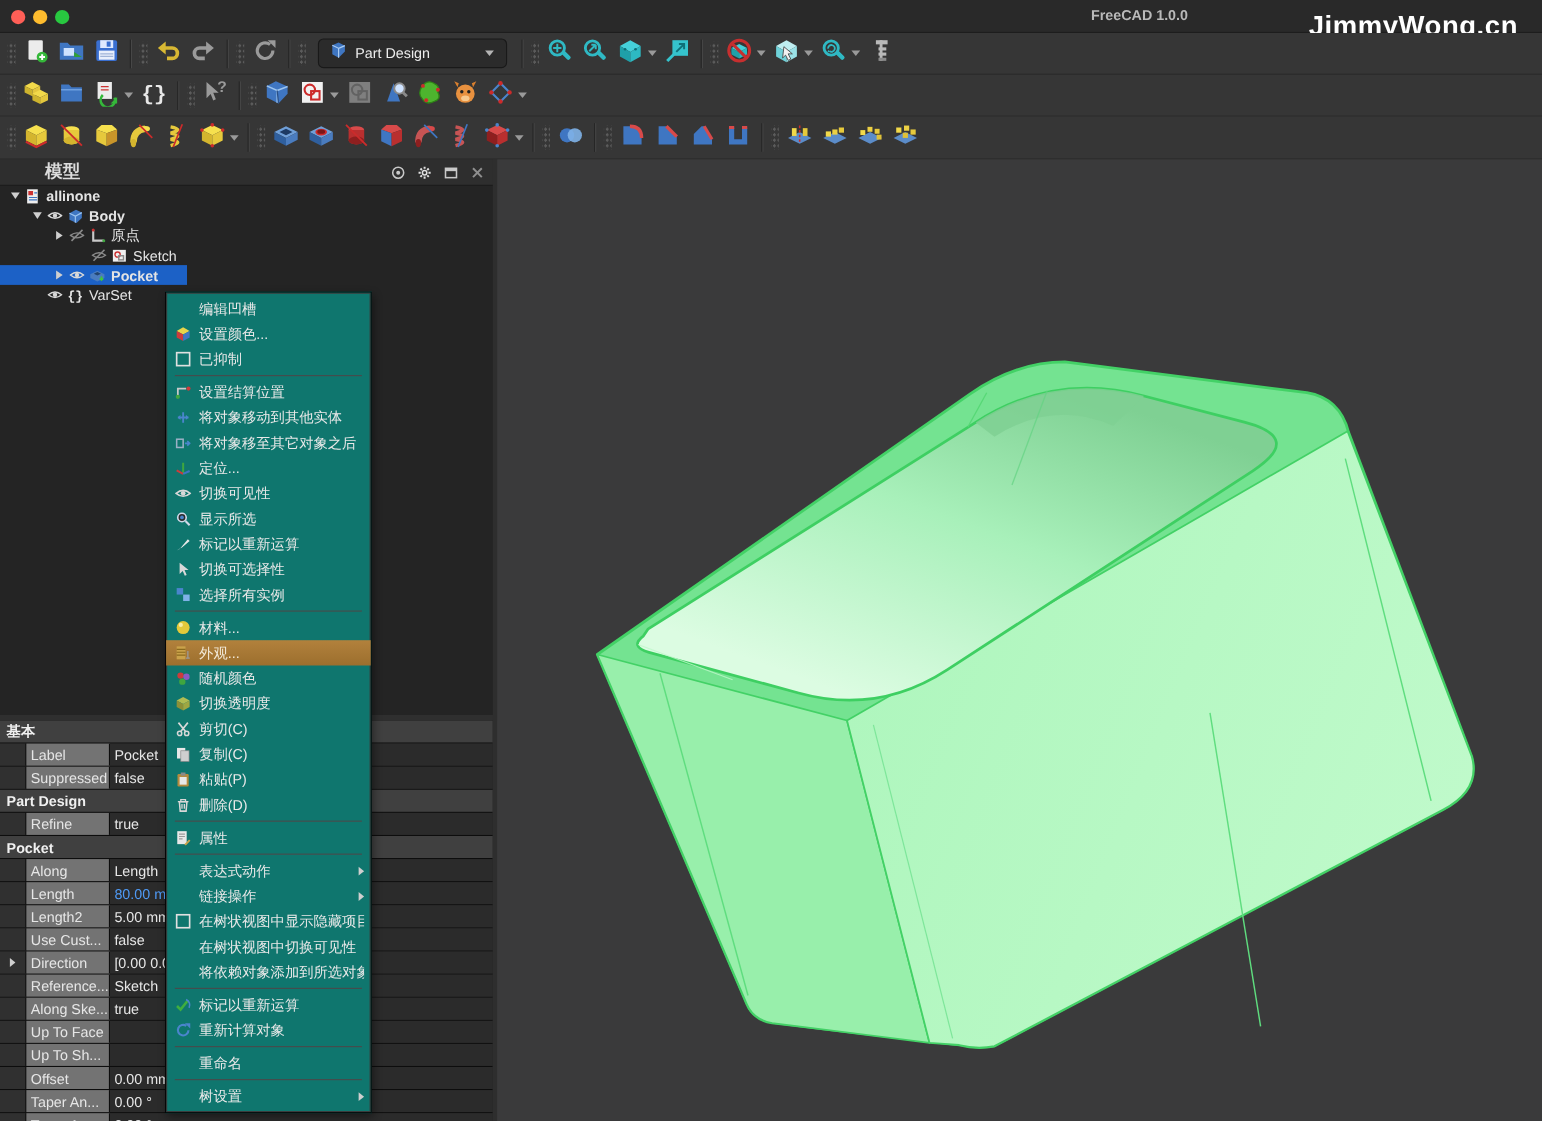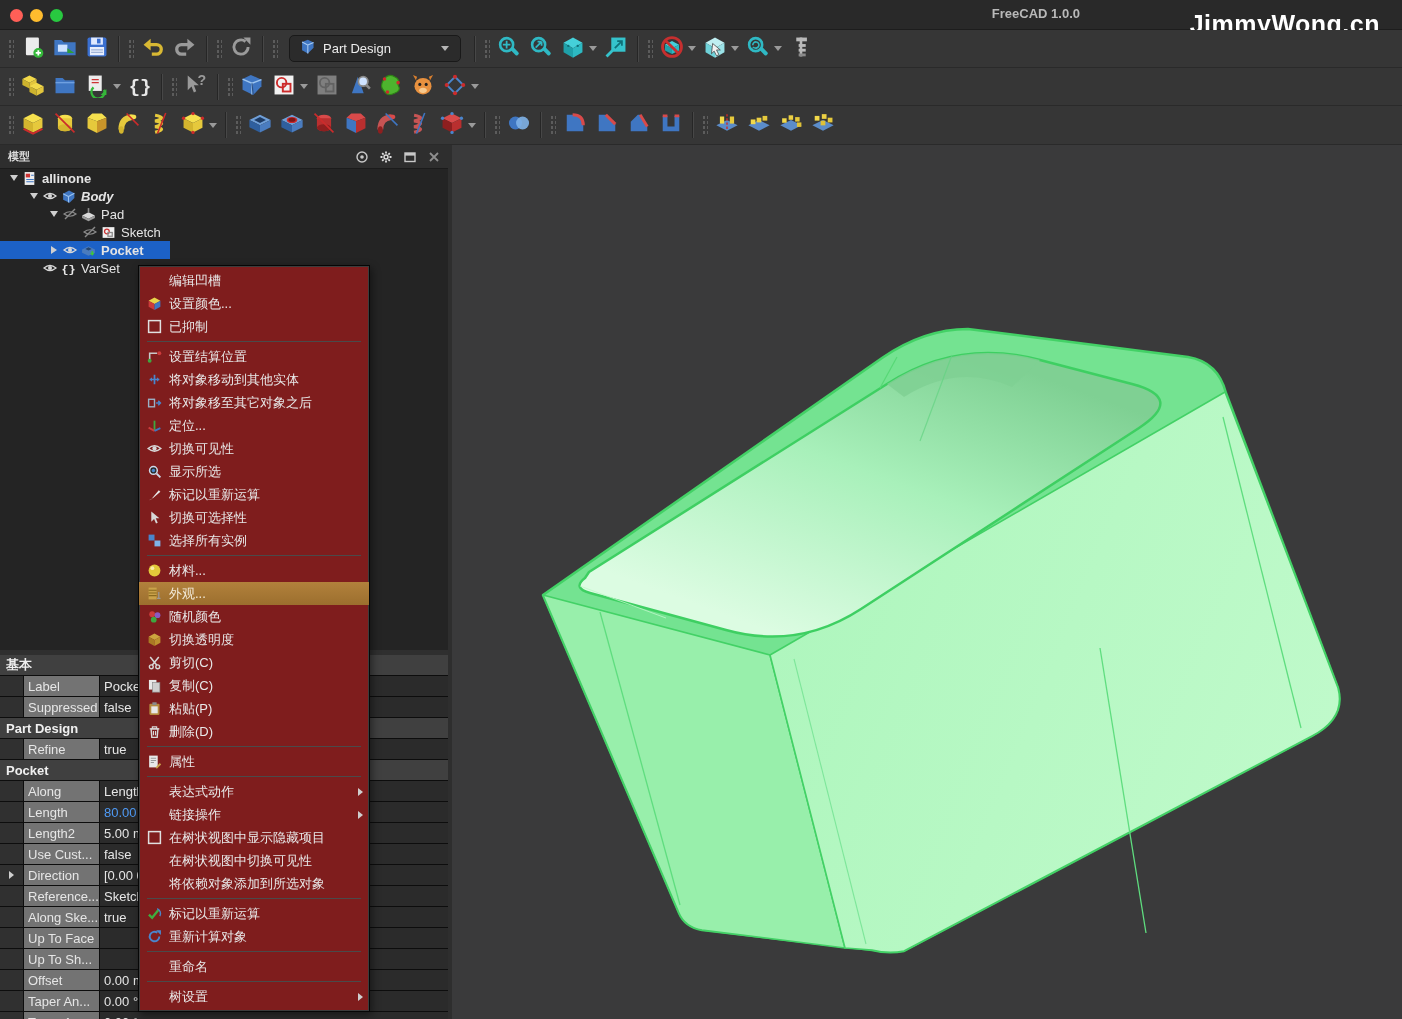--- a/index.html
+++ b/index.html
@@ -28,21 +28,21 @@
   .tbtn.dim { opacity:.45; }
   .dd { width:0; height:0; border-left:4px solid transparent; border-right:4px solid transparent; border-top:5px solid #9a9a9a; margin:0 3px 0 0; align-self:center; }
   .tb-sep { width:1px; height:26px; background:#262626; box-shadow:1px 0 0 #474747; margin:0 5px; }
   #wb-select { display:flex; align-items:center; height:27px; min-width:172px; background:#2b2b2b; border:1px solid #191919; border-radius:5px; margin:0 8px; padding:0 8px; }
   #wb-select .lbl { font-size:13px; color:#ececec; margin-left:7px; flex:1; }
   #wb-select .dd { border-top-color:#b5b5b5; margin-left:10px; }
 
   
   #left-panel { position:absolute; left:0; top:145px; width:452px; height:874px; background:#242424; }
   #panel-header { height:24px; background:#2e2e2e; border-bottom:1px solid #1b1b1b; display:flex; align-items:center; padding:0 8px; }
-  #panel-header .ttl { font-size:11px; font-weight:bold; color:#dcdcdc; flex:1; }
+  #panel-header .ttl { font-size:16px; font-weight:bold; color:#dcdcdc; flex:1;margin-left:33px; }
   .ph-icon { width:20px; height:18px; display:flex; align-items:center; justify-content:center; margin-left:4px; }
 
   #tree { position:absolute; left:0; top:24px; width:452px; height:481px; background:#242424; }
   .trow { position:relative; height:18px; display:flex; align-items:center; font-size:13px; color:#e4e4e4; }
   .trow .hl { position:absolute; left:0; top:0; height:18px; width:170px; background:#1c61c6; }
   .trow > * { position:relative;text-align:right; }
   .texp { width:12px; height:12px; display:flex; align-items:center; justify-content:center; }
   .texp .tri-c { width:0;height:0;border-top:4px solid transparent;border-bottom:4px solid transparent;border-left:6px solid #cfcfcf; }
   .texp .tri-o { width:0;height:0;border-left:4px solid transparent;border-right:4px solid transparent;border-top:6px solid #cfcfcf; }
   .tico { width:17px; height:15px; display:flex; align-items:center; justify-content:center; margin:0 1px; }
@@ -57,21 +57,21 @@
   #props { position:absolute; left:0; top:510px; width:448px; height:364px; overflow:hidden; background:#282828; }
   .prow { display:flex; height:21px; border-bottom:1px solid #0d0d0d; font-size:13px; }
   .prow.group { background:#404040; font-weight:bold; align-items:center; padding-left:6px; color:#f0f0f0; }
   .pg { width:24px; background:#303030; border-right:1px solid #0d0d0d; display:flex; align-items:center; justify-content:center; }
   .pg .tri-c { width:0;height:0;border-top:4px solid transparent;border-bottom:4px solid transparent;border-left:5px solid #cfcfcf; }
   .pl { width:76px; border-right:1px solid #0d0d0d; display:flex; align-items:center; padding-left:4px; background:#737373; overflow:hidden; white-space:nowrap; }
   .pv { flex:1; display:flex; align-items:center; padding-left:4px; background:#2b2b2b; overflow:hidden; white-space:nowrap; }
   .pv.blue { color:#4f9af5; }
 
   
-  #ctx-menu { position:absolute; left:138px; top:265px; width:232px; background:#7f1d1d; border:1px solid #060606; box-shadow:0 0 0 1px #3c3c3c inset, 2px 3px 8px rgba(0,0,0,.45); padding:3px 0; z-index:50; }
+  #ctx-menu { position:absolute; left:150px; top:265px; width:188px; background:#0f766e; border:1px solid #060606; box-shadow:0 0 0 1px #3c3c3c inset, 2px 3px 8px rgba(0,0,0,.45); padding:3px 0; z-index:50; }
   .mitem { height:23px; display:flex; align-items:center; font-size:13px; color:#e8e8e8; padding:0 6px; }
   .mitem.hl { background:linear-gradient(#b2813c,#9c6f2e); color:#f2ead9; }
   .mico { width:18px; height:16px; display:flex; align-items:center; justify-content:center; margin-right:6px; flex:none; }
   .mlabel { flex:1; white-space:nowrap; overflow:hidden; }
   .msub { width:0; height:0; border-top:4px solid transparent; border-bottom:4px solid transparent; border-left:5px solid #cfcfcf; margin-left:4px; }
   .msep { height:7px; display:flex; align-items:center; padding:0 8px; }
   .msep div { height:1px; width:100%; background:#4a4a4a; }
 
   
   #viewport { position:absolute; left:452px; top:145px; width:950px; height:874px; background:#3a3a3b; }
@@ -565,56 +565,56 @@
         </span>
         <span class="tico">
           <svg width="15" height="15" viewBox="0 0 14 14">
             <rect x="2.5" y="1" width="9" height="12" fill="#eee"></rect>
             <path d="M3.5,2.5 h4 v3.5 h-4z" fill="#cc3333"></path>
             <path d="M8.5,4 h2.5 M4,8 h7 M4,10 h7" stroke="#3f76c2" stroke-width="1"></path>
           </svg>
         </span>
         <span class="tlabel b">allinone</span>
       </div>
-      <div class="trow" style="padding-left: 28px; font-style: italic;">
+      <div class="trow" style="padding-left: 28px;">
         <span class="texp">
           <span class="tri-o"></span>
         </span>
         <span class="tico">
           <svg width="14" height="14" viewBox="0 0 14 14">
             <path d="M1,7 Q7,2 13,7 Q7,12 1,7Z" fill="none" stroke="#d8d8d8" stroke-width="1.3"></path>
             <circle cx="7" cy="7" r="2" fill="#d8d8d8"></circle>
           </svg>
         </span>
         <span class="tico">
           <svg width="15" height="15" viewBox="0 0 14 14">
             <path d="M2,4.5 L7.5,1.5 L12.5,4 L12.5,8.5 L8,12.8 L2,10 Z" fill="#3f76c2"></path>
             <path d="M2,4.5 L7,7 L7,12.5 M7,7 L12.5,4" stroke="#9cc4ef" stroke-width="1" fill="none"></path>
           </svg>
         </span>
         <span class="tlabel b">Body</span>
       </div>
       <div class="trow" style="padding-left: 48px;">
         <span class="texp">
-          <span class="tri-o"></span>
+          <span class="tri-c"></span>
         </span>
         <span class="tico">
           <svg width="14" height="14" viewBox="0 0 14 14">
             <path d="M1,7 Q7,2.5 13,7 Q7,11.5 1,7Z" fill="none" stroke="#8a8a8a" stroke-width="1.2"></path>
             <path d="M2,12 L12,2" stroke="#8a8a8a" stroke-width="1.4"></path>
           </svg>
         </span>
         <span class="tico">
           <svg width="15" height="15" viewBox="0 0 14 14">
-            <path d="M1,8 l6,-3 6,3 -6,3z" fill="#d9d9d9"></path>
-            <path d="M1,8 v2.2 l6,3 6,-3 V8 l-6,3z" fill="#9a9a9a"></path>
-            <path d="M7,1 v4" stroke="#8a8a8a" stroke-width="1.5"></path>
-          </svg>
-        </span>
-        <span class="tlabel">Pad</span>
+            <path d="M3.5,2 v9 h9" fill="none" stroke="#c9c9c9" stroke-width="1.8"></path>
+            <circle cx="3.5" cy="2" r="1.3" fill="#cc3333"></circle>
+            <circle cx="12.5" cy="11" r="1.3" fill="#3fa63f"></circle>
+          </svg>
+        </span>
+        <span class="tlabel">原点</span>
       </div>
       <div class="trow" style="padding-left: 68px;">
         <span class="texp"></span>
         <span class="tico">
           <svg width="14" height="14" viewBox="0 0 14 14">
             <path d="M1,7 Q7,2.5 13,7 Q7,11.5 1,7Z" fill="none" stroke="#8a8a8a" stroke-width="1.2"></path>
             <path d="M2,12 L12,2" stroke="#8a8a8a" stroke-width="1.4"></path>
           </svg>
         </span>
         <span class="tico">

